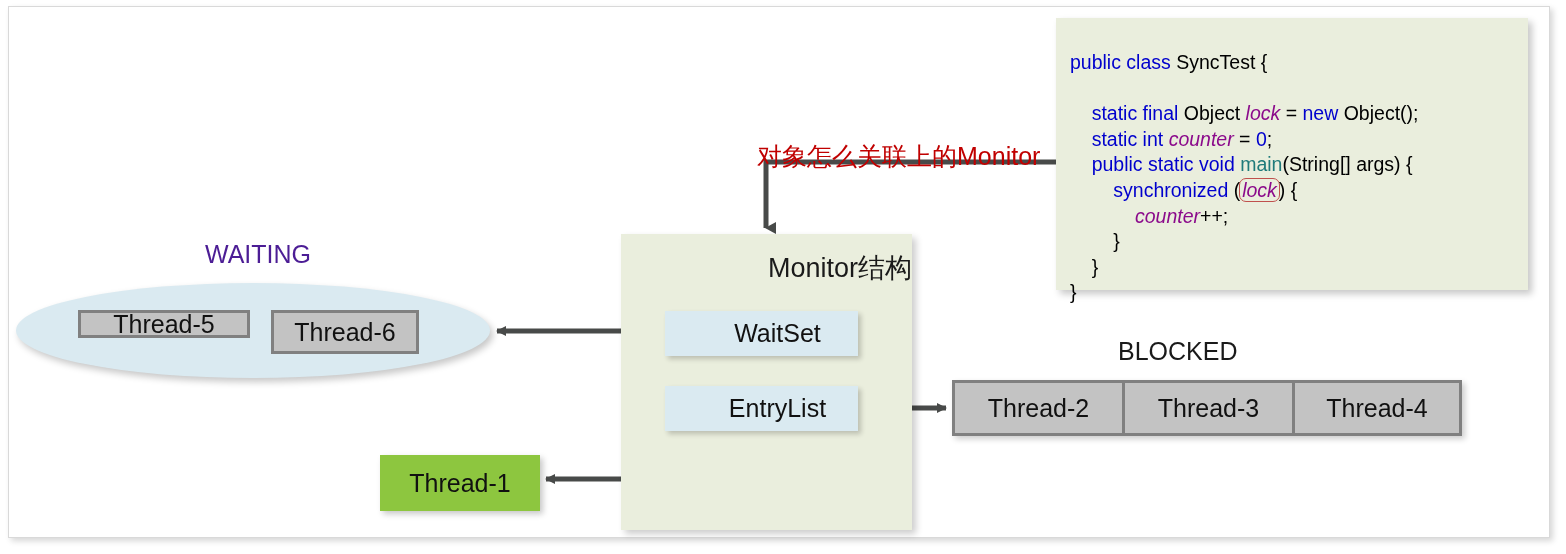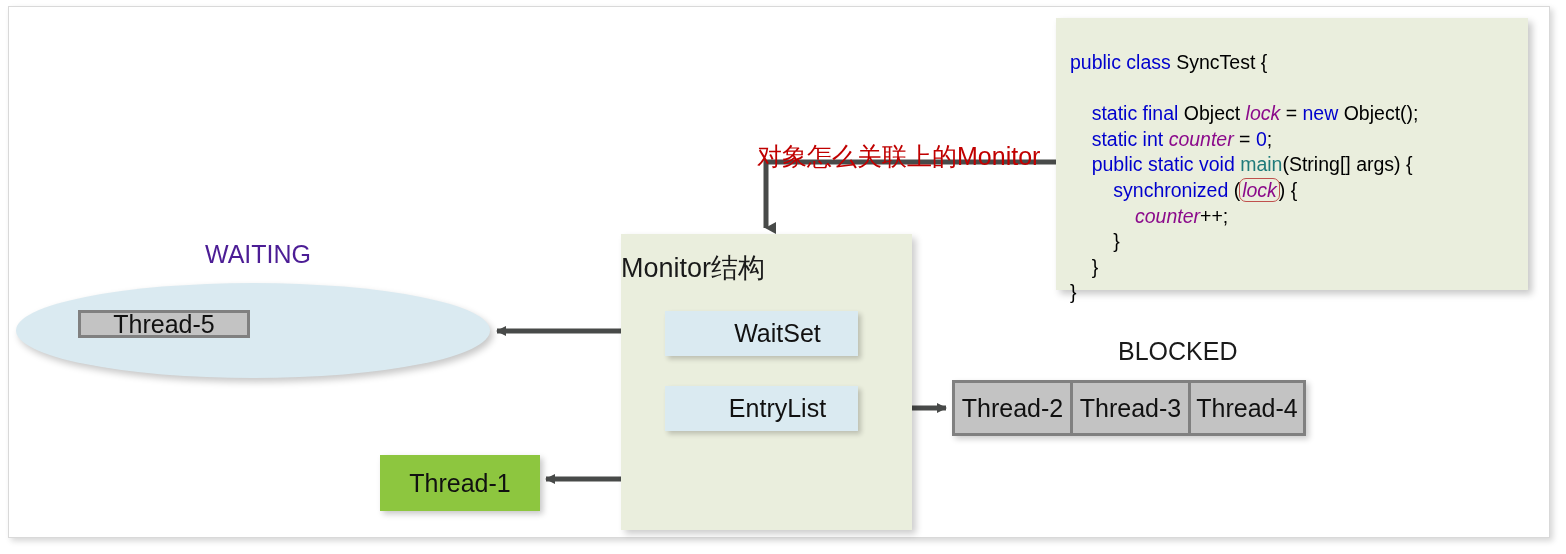--- a/index.html
+++ b/index.html
@@ -82,21 +82,21 @@
     height: 296px;
     background: #eaeedd;
     box-shadow: 4px 4px 7px rgba(0,0,0,0.20);
     box-sizing: border-box;
   }
   #monitor-title {
     position: absolute;
     left: 0;
     top: 16px;
     width: 291px;
-    text-align: left;
+    text-align: right;
     font-size: 27px;
     color: #1a1a1a;
   }
   .mon-field {
     position: absolute;
     left: 44px;
     width: 193px;
     height: 45px;
     background: #daeaf1;
     box-shadow: 3px 3px 5px rgba(0,0,0,0.20);
@@ -164,21 +164,21 @@
   .blocked-cell {
     background: #c3c3c3;
     border: 3px solid #808080;
     border-right-width: 0;
     display: flex;
     align-items: center;
     justify-content: center;
     font-size: 25px;
     color: #111111;
     box-sizing: border-box;
-    width: 118px;
+    width: 170px;
     height: 56px;
   }
   .blocked-cell:last-child { border-right-width: 3px; }
 
   
   #thread-1 {
     position: absolute;
     left: 380px;
     top: 455px;
     width: 160px;
@@ -248,20 +248,21 @@
 <span>            <span class="id">counter</span><span class="plain">++;</span></span>
 <span>        <span class="plain">}</span></span>
 <span>    <span class="plain">}</span></span>
 <span><span class="plain">}</span></span></div>
 
   <div id="annotation">对象怎么关联上的Monitor</div>
 
   <div id="waiting-label">WAITING</div>
   <div id="waiting-ellipse"></div>
   <div id="thread-5" class="thread-gray">Thread-5</div>
+  <div id="thread-6" class="thread-gray">Thread-6</div>
 
   <div id="monitor-box">
     <div id="monitor-title">Monitor结构</div>
     <div id="field-waitset" class="mon-field">WaitSet</div>
     <div id="field-entrylist" class="mon-field">EntryList</div>
   </div>
 
   <div id="blocked-label">BLOCKED</div>
   <div id="blocked-row">
     <div class="blocked-cell">Thread-2</div>

